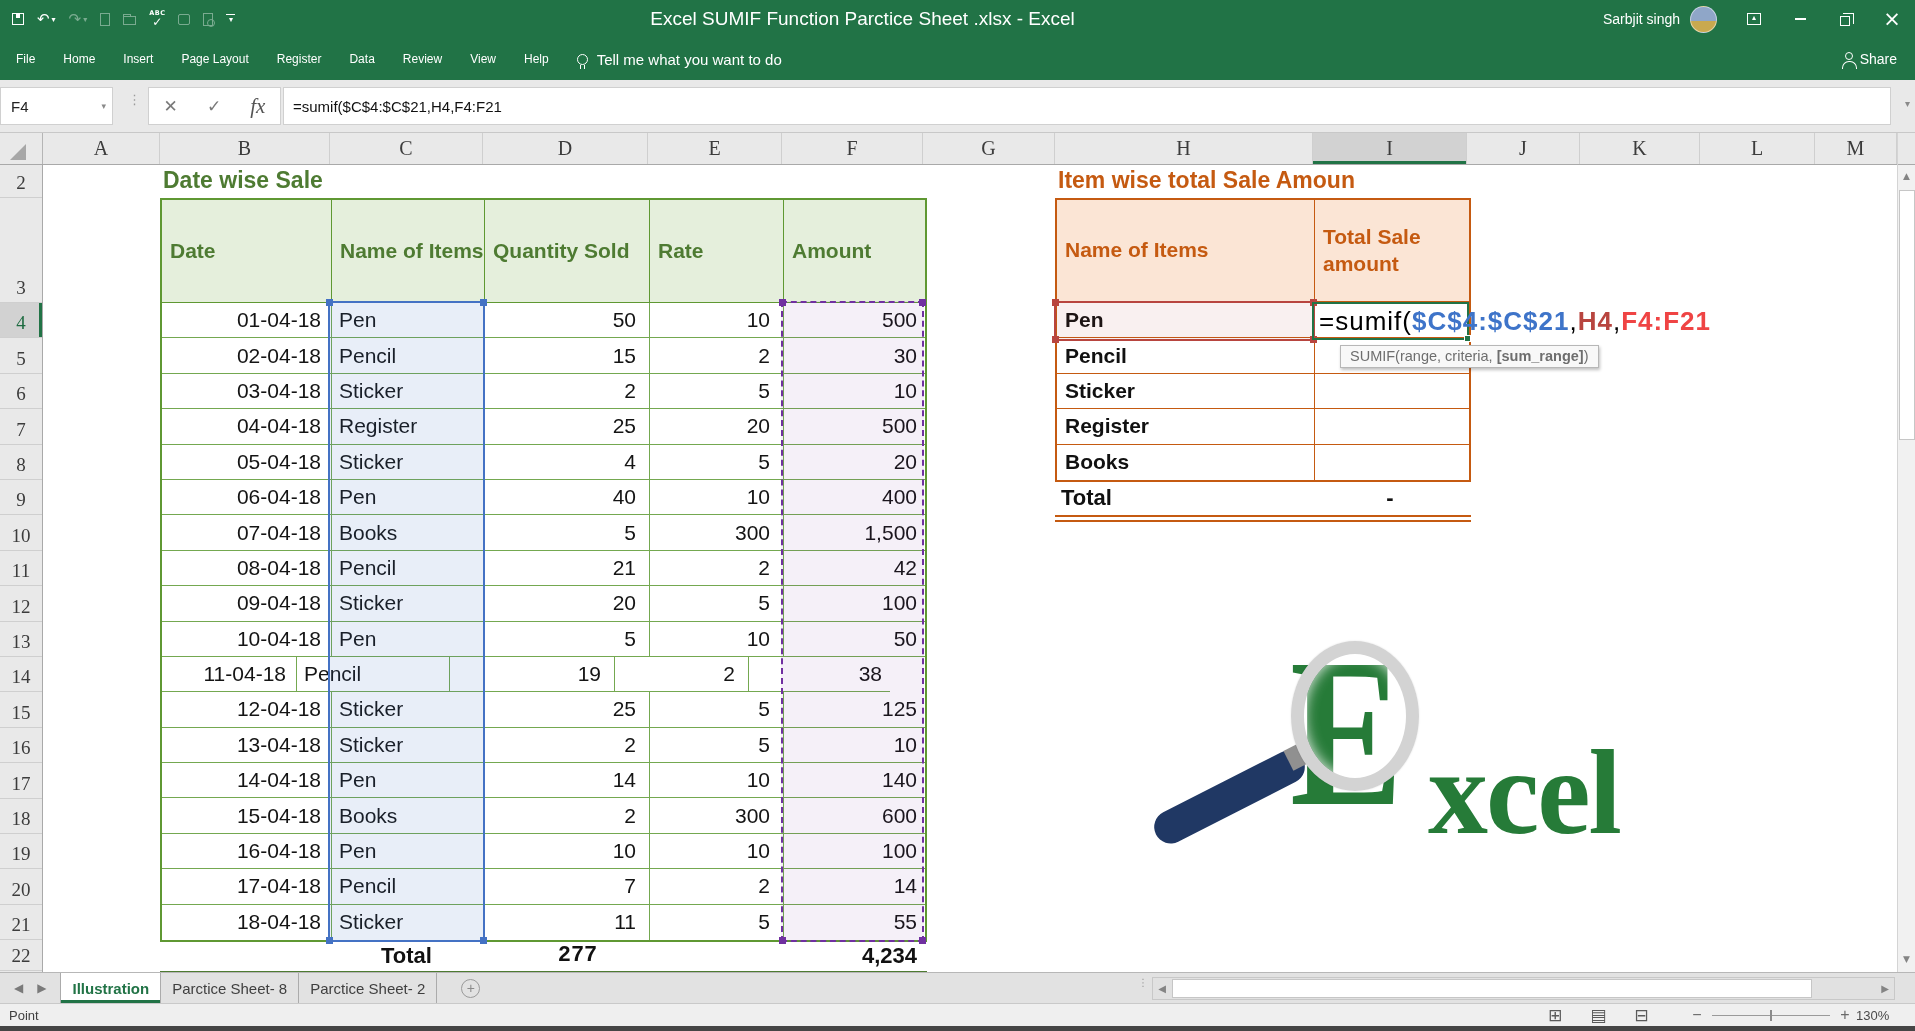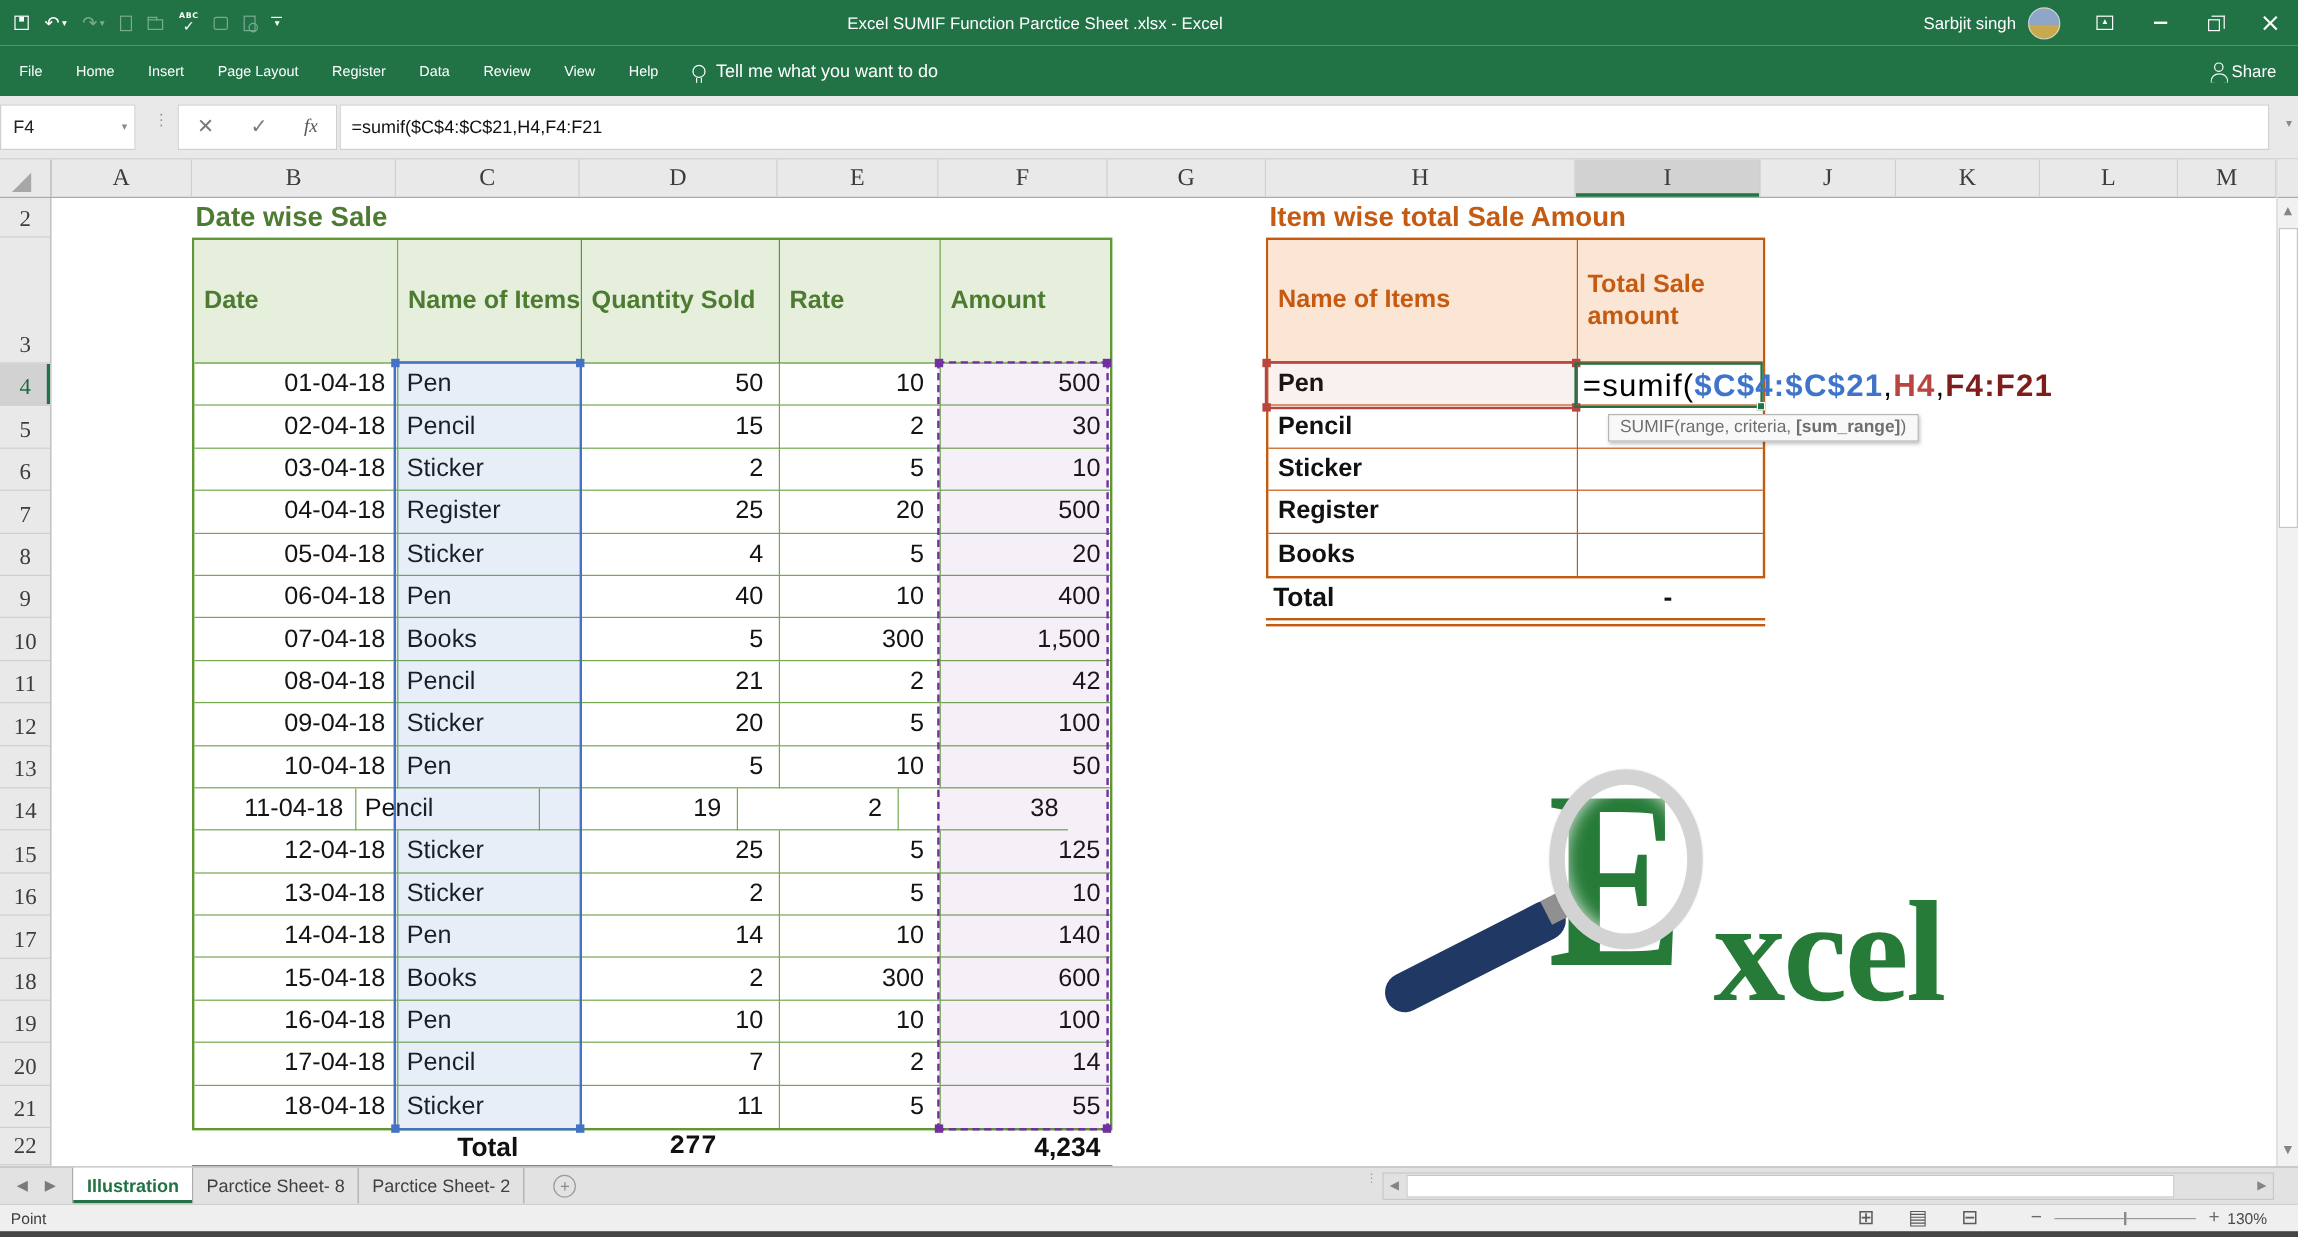--- a/index.html
+++ b/index.html
@@ -21,21 +21,21 @@
   .icon-folder::before{content:'';position:absolute;top:-3.5px;left:-1.5px;width:6px;height:2px;border:1.5px solid #fff;border-bottom:none;}
   .icon-abc{display:flex;flex-direction:column;align-items:center;line-height:1;}
   .icon-abc .abc{font-size:6.5px;font-weight:bold;letter-spacing:.5px;}
   .icon-abc .chk{font-size:12px;font-family:"DejaVu Sans",sans-serif;}
   .icon-stamp{width:12px;height:11px;border:1.5px solid #fff;border-radius:2px;}
   .icon-docsearch{width:10px;height:13px;border:1.5px solid #fff;position:relative;}
   .icon-docsearch::after{content:'';position:absolute;right:-3px;bottom:-2px;width:6px;height:6px;border:1.5px solid #fff;border-radius:50%;}
   .icon-customize{display:flex;flex-direction:column;align-items:center;line-height:1;gap:1px;}
   .icon-customize .bar{width:9px;height:1.5px;background:#fff;}
   .icon-customize .v{font-size:8px;font-family:"DejaVu Sans",sans-serif;}
-  .tb-title{position:absolute;left:0;right:190px;top:0;height:38px;display:flex;align-items:center;justify-content:center;color:#fff;font-size:14px;pointer-events:none;}
+  .tb-title{position:absolute;left:0;right:190px;top:0;height:38px;display:flex;align-items:center;justify-content:center;color:#fff;font-size:19px;pointer-events:none;}
   .tb-right{position:absolute;right:0;top:0;height:38px;display:flex;align-items:center;}
   .tb-user{color:#fff;font-size:14px;margin-right:10px;}
   .avatar{width:27px;height:27px;border-radius:50%;background:linear-gradient(180deg,#8fa6c8 0 55%,#c9a94f 55% 100%);border:1px solid rgba(255,255,255,.5);margin-right:14px;}
   .winbtn{width:46px;height:38px;display:flex;align-items:center;justify-content:center;color:#fff;}
   .icon-ribbonopts{width:14px;height:12px;border:1.5px solid #fff;display:flex;align-items:flex-start;justify-content:center;font-size:8px;line-height:1;font-family:"DejaVu Sans",sans-serif;}
   .icon-min{width:11px;height:1.5px;background:#fff;}
   .icon-restore{width:10px;height:10px;border:1.5px solid #fff;position:relative;margin-top:3px;margin-right:3px;}
   .icon-restore::before{content:'';position:absolute;top:-4px;left:2.5px;width:10px;height:10px;border:1.5px solid #fff;border-left:none;border-bottom:none;}
   .icon-close{font-size:21px;line-height:1;font-family:"DejaVu Sans",sans-serif;}
   
@@ -48,21 +48,21 @@
   .share{position:absolute;right:18px;top:0;height:42px;display:flex;align-items:center;gap:7px;font-size:14px;color:#fff;}
   .person{width:8px;height:8px;border:1.5px solid #fff;border-radius:50%;position:relative;margin-top:-7px;}
   .person::after{content:'';position:absolute;left:-4px;top:8px;width:13px;height:7px;border:1.5px solid #fff;border-bottom:none;border-radius:7px 7px 0 0;}
   
   .fbar{position:absolute;left:0;top:80px;width:1915px;height:53px;background:#E9E9E9;border-bottom:1px solid #C8C8C8;}
   .namebox{position:absolute;left:0;top:7px;width:113px;height:38px;background:#fff;border:1px solid #D0D0D0;display:flex;align-items:center;font-size:15px;color:#222;padding-left:10px;}
   .namebox .dd{position:absolute;right:6px;color:#8a8a8a;font-size:9px;font-family:"DejaVu Sans",sans-serif;}
   .fdots{position:absolute;left:128px;top:16px;color:#9a9a9a;font-size:13px;letter-spacing:0;line-height:7px;}
   .fbtns{position:absolute;left:148px;top:7px;width:133px;height:38px;background:#fff;border:1px solid #D0D0D0;display:flex;align-items:center;justify-content:space-around;}
   .fbtn{color:#7a7a7a;font-size:17px;font-family:"DejaVu Sans",sans-serif;}
-  .fbtn.fx{font-family:"Liberation Serif",serif;font-style:italic;color:#555;font-size:16px;}
+  .fbtn.fx{font-family:"Liberation Serif",serif;font-style:italic;color:#555;font-size:21px;}
   .finput{position:absolute;left:283px;top:7px;right:24px;height:38px;background:#fff;border:1px solid #D0D0D0;display:flex;align-items:center;padding-left:9px;font-size:15px;color:#111;}
   .fchev{position:absolute;right:5px;top:18px;color:#8a8a8a;font-size:10px;font-family:"DejaVu Sans",sans-serif;}
   
   .colheaders{position:absolute;left:0;top:133px;width:1897px;height:32px;background:#E9E9E9;border-bottom:1px solid #A9A9A9;}
   .corner{position:absolute;left:0;top:0;width:43px;height:31px;border-right:1px solid #B5B5B5;}
   .corner .tri{position:absolute;left:10px;bottom:4px;width:0;height:0;border-left:16px solid transparent;border-bottom:16px solid #A7A7A7;}
   .colh{position:absolute;top:0;height:31px;display:flex;align-items:center;justify-content:center;font-family:"Liberation Serif",serif;font-size:20px;color:#3c3c3c;border-right:1px solid #CFCFCF;}
   .colh.sel{background:#D2D2D2;box-shadow:inset 0 -3px 0 #217346;}
   .rowheaders{position:absolute;left:0;top:165px;width:43px;height:807px;background:#E9E9E9;border-right:1px solid #A9A9A9;}
   .rowh{position:absolute;left:0;width:42px;display:flex;align-items:flex-end;justify-content:center;padding-bottom:3px;font-family:"Liberation Serif",serif;font-size:19px;color:#3c3c3c;border-bottom:1px solid #CFCFCF;}
@@ -479,21 +479,21 @@
         <span class="h br"></span>
     </div>
     <div class="rng" id="rngRed">
       <span class="h tl"></span>
         <span class="h tr"></span>
         <span class="h bl"></span>
         <span class="h br"></span>
     </div>
 
     <div class="rng" id="cellI4">
-      <div id="cellFormula"><span style="color: rgb(0, 0, 0);">=sumif(</span><span style="color: rgb(62, 116, 201); font-weight: bold;">$C$4:$C$21</span><span style="color: rgb(0, 0, 0);">,</span><span style="color: rgb(184, 69, 63); font-weight: bold;">H4</span><span style="color: rgb(0, 0, 0);">,</span><span style="color: #7f1d1d; font-weight: bold;">F4:F21</span></div>
+      <div id="cellFormula"><span style="color: rgb(0, 0, 0);">=sumif(</span><span style="color: rgb(62, 116, 201); font-weight: bold;">$C$4:$C$21</span><span style="color: rgb(0, 0, 0);">,</span><span style="color: rgb(184, 69, 63); font-weight: bold;">H4</span><span style="color: rgb(0, 0, 0);">,</span><span style="color: #ef4444; font-weight: bold;">F4:F21</span></div>
       <span class="fill"></span>
     </div>
 
     <div id="fnTooltip"><span>SUMIF(range, criteria, </span><span style="font-weight: bold;">[sum_range]</span><span>)</span></div>
 
     <div class="logo">
       <span class="handle"></span>
       <span class="ferrule"></span>
       <span class="bigE">E</span>
       <span class="ring"></span>

